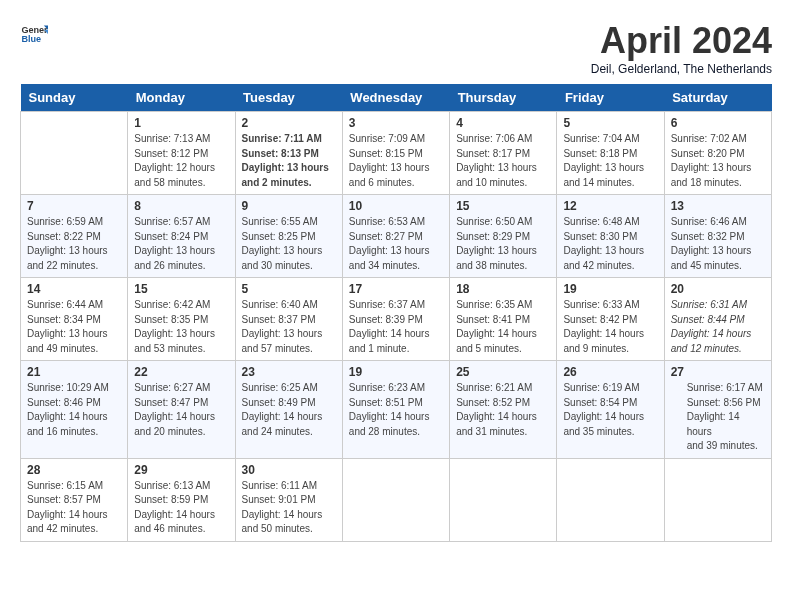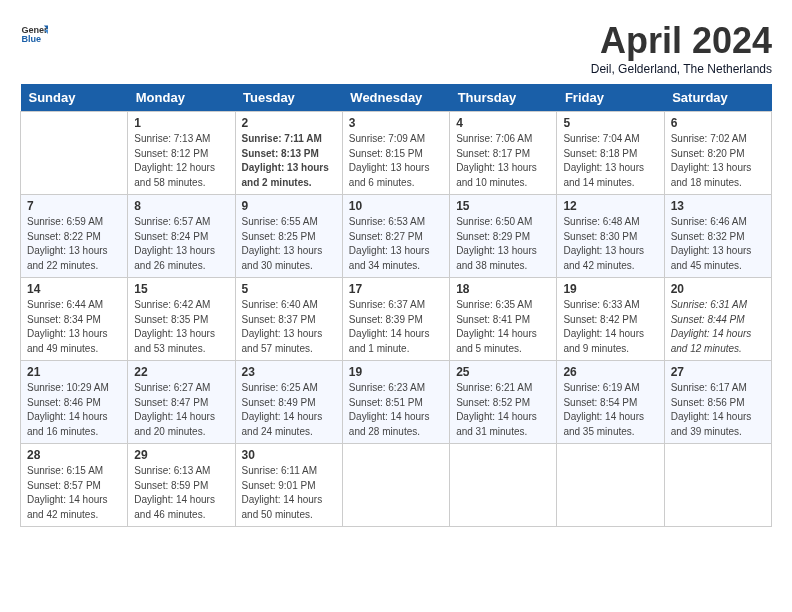--- a/index.html
+++ b/index.html
@@ -297,21 +297,21 @@
         </td>
         <td>
           <span class="day-number">26</span>
           <div class="cell-info" style="white-space: pre-line;">Sunrise: 6:19 AM
 Sunset: 8:54 PM
 Daylight: 14 hours
 and 35 minutes.</div>
         </td>
         <td>
           <span class="day-number">27</span>
-          <div class="cell-info" style="white-space: pre-line;">Sunrise: 6:17 AM
+          <div class="cell-info" style="white-space: pre-line; margin-left: 16px;">Sunrise: 6:17 AM
 Sunset: 8:56 PM
 Daylight: 14 hours
 and 39 minutes.</div>
         </td>
       </tr>
       <tr>
         <td>
           <span class="day-number">28</span>
           <div class="cell-info" style="white-space: pre-line;">Sunrise: 6:15 AM
 Sunset: 8:57 PM

